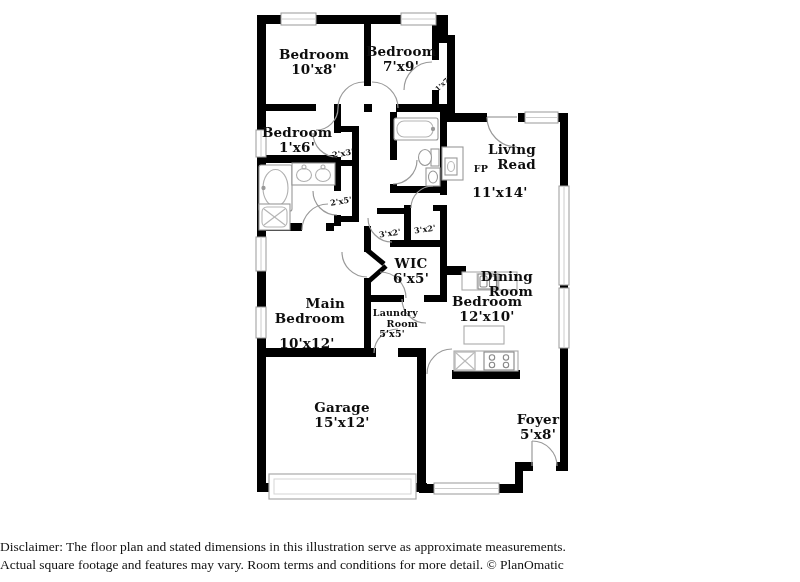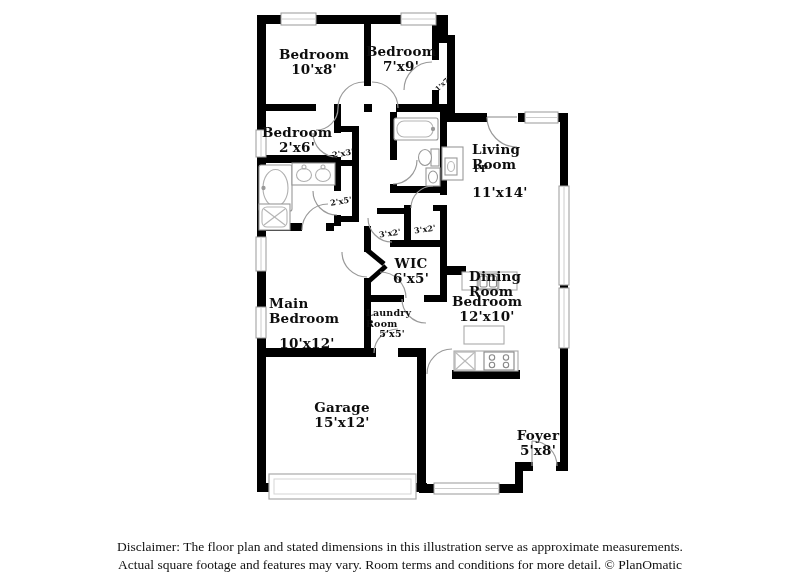--- a/index.html
+++ b/index.html
@@ -1,27 +1,27 @@
 <!DOCTYPE html>
 <html><head>
 <meta charset="utf-8">
 <style>
   html,body{margin:0;padding:0;background:#ffffff;}
   #stage{position:relative;width:800px;height:582px;background:#ffffff;overflow:hidden;
          font-family:"DejaVu Serif", serif;}
   #plan-svg{position:absolute;left:0;top:0;}
   .rlabel{position:absolute;transform:translate(-50%,-50%);display:flex;flex-direction:column;
-          align-items:center;text-align:left;color:#0d0d0d;font-weight:bold;
+          align-items:center;text-align:right;color:#0d0d0d;font-weight:bold;
           font-size:13.5px;line-height:1.12;letter-spacing:.2px;white-space:normal;}
   .rlabel .nm{display:block;}
   .rlabel .dm{display:block;}
   .smlabel{position:absolute;transform:translate(-50%,-50%);color:#0d0d0d;font-weight:bold;
            font-size:8px;letter-spacing:.2px;white-space:nowrap;}
   .fp{font-size:9.5px;}
-  .footer{position:absolute;left:0;top:538px;width:800px;text-align:center;
+  .footer{position:absolute;left:0;top:538px;width:800px;text-align:left;
           font-family:"Liberation Serif", serif;font-size:13.5px;line-height:18px;color:#111;}
 </style>
 </head>
 <body>
 
 <div id="stage">
 
 <svg id="plan-svg" width="800" height="582" viewBox="0 0 800 582">
 
   <g fill="#000000">
@@ -201,24 +201,24 @@
 <div class="rlabel" style="left:314px;top:62px;">
   <span class="nm">Bedroom</span>
   <span class="dm">10'x8'</span>
 </div>
 <div class="rlabel" style="left:401px;top:59px;">
   <span class="nm">Bedroom</span>
   <span class="dm">7'x9'</span>
 </div>
 <div class="rlabel" style="left:297px;top:140px;">
   <span class="nm">Bedroom</span>
-  <span class="dm">2'x6'</span>
+  <span class="dm">1'x6'</span>
 </div>
 <div class="rlabel" style="left:504px;top:157px;width:64px;">
-  <span class="nm">Living Room</span>
+  <span class="nm">Living Read</span>
 </div>
 <div class="rlabel" style="left:500px;top:193px;">
   <span class="dm">11'x14'</span>
 </div>
 <div class="rlabel" style="left:501px;top:240px;width:64px;margin-top:44px;">
   <span class="nm">Dining Room</span>
 </div>
 <div class="rlabel" style="left:307px;top:324px;width:76px;gap:10px;">
   <span class="nm">Main Bedroom</span>
   <span class="dm">10'x12'</span>
@@ -232,21 +232,21 @@
   <span class="dm">12'x10'</span>
 </div>
 <div class="rlabel" style="left:392px;top:324px;width:52px;font-size:9.5px;">
   <span class="nm">Laundry Room</span>
   <span class="dm">5'x5'</span>
 </div>
 <div class="rlabel" style="left:342px;top:415px;">
   <span class="nm">Garage</span>
   <span class="dm">15'x12'</span>
 </div>
-<div class="rlabel" style="left:538px;top:427px;margin-top:16px;">
+<div class="rlabel" style="left:538px;top:427px;">
   <span class="nm">Foyer</span>
   <span class="dm">5'x8'</span>
 </div>
 
 <div class="smlabel" style="left:443px;top:84px;transform:translate(-50%,-50%) rotate(-42deg);font-size:6.5px;">1'x7'</div>
 <div class="smlabel" style="left:343px;top:153px;transform:translate(-50%,-50%) rotate(-10deg);">2'x3'</div>
 <div class="smlabel" style="left:341px;top:201px;transform:translate(-50%,-50%) rotate(-10deg);">2'x5'</div>
 <div class="smlabel" style="left:390px;top:233px;transform:translate(-50%,-50%) rotate(-8deg);">3'x2'</div>
 <div class="smlabel" style="left:425px;top:229px;transform:translate(-50%,-50%) rotate(-8deg);">3'x2'</div>
 <div class="smlabel fp" style="left:453px;top:168px;margin-left:28px;">FP</div>

